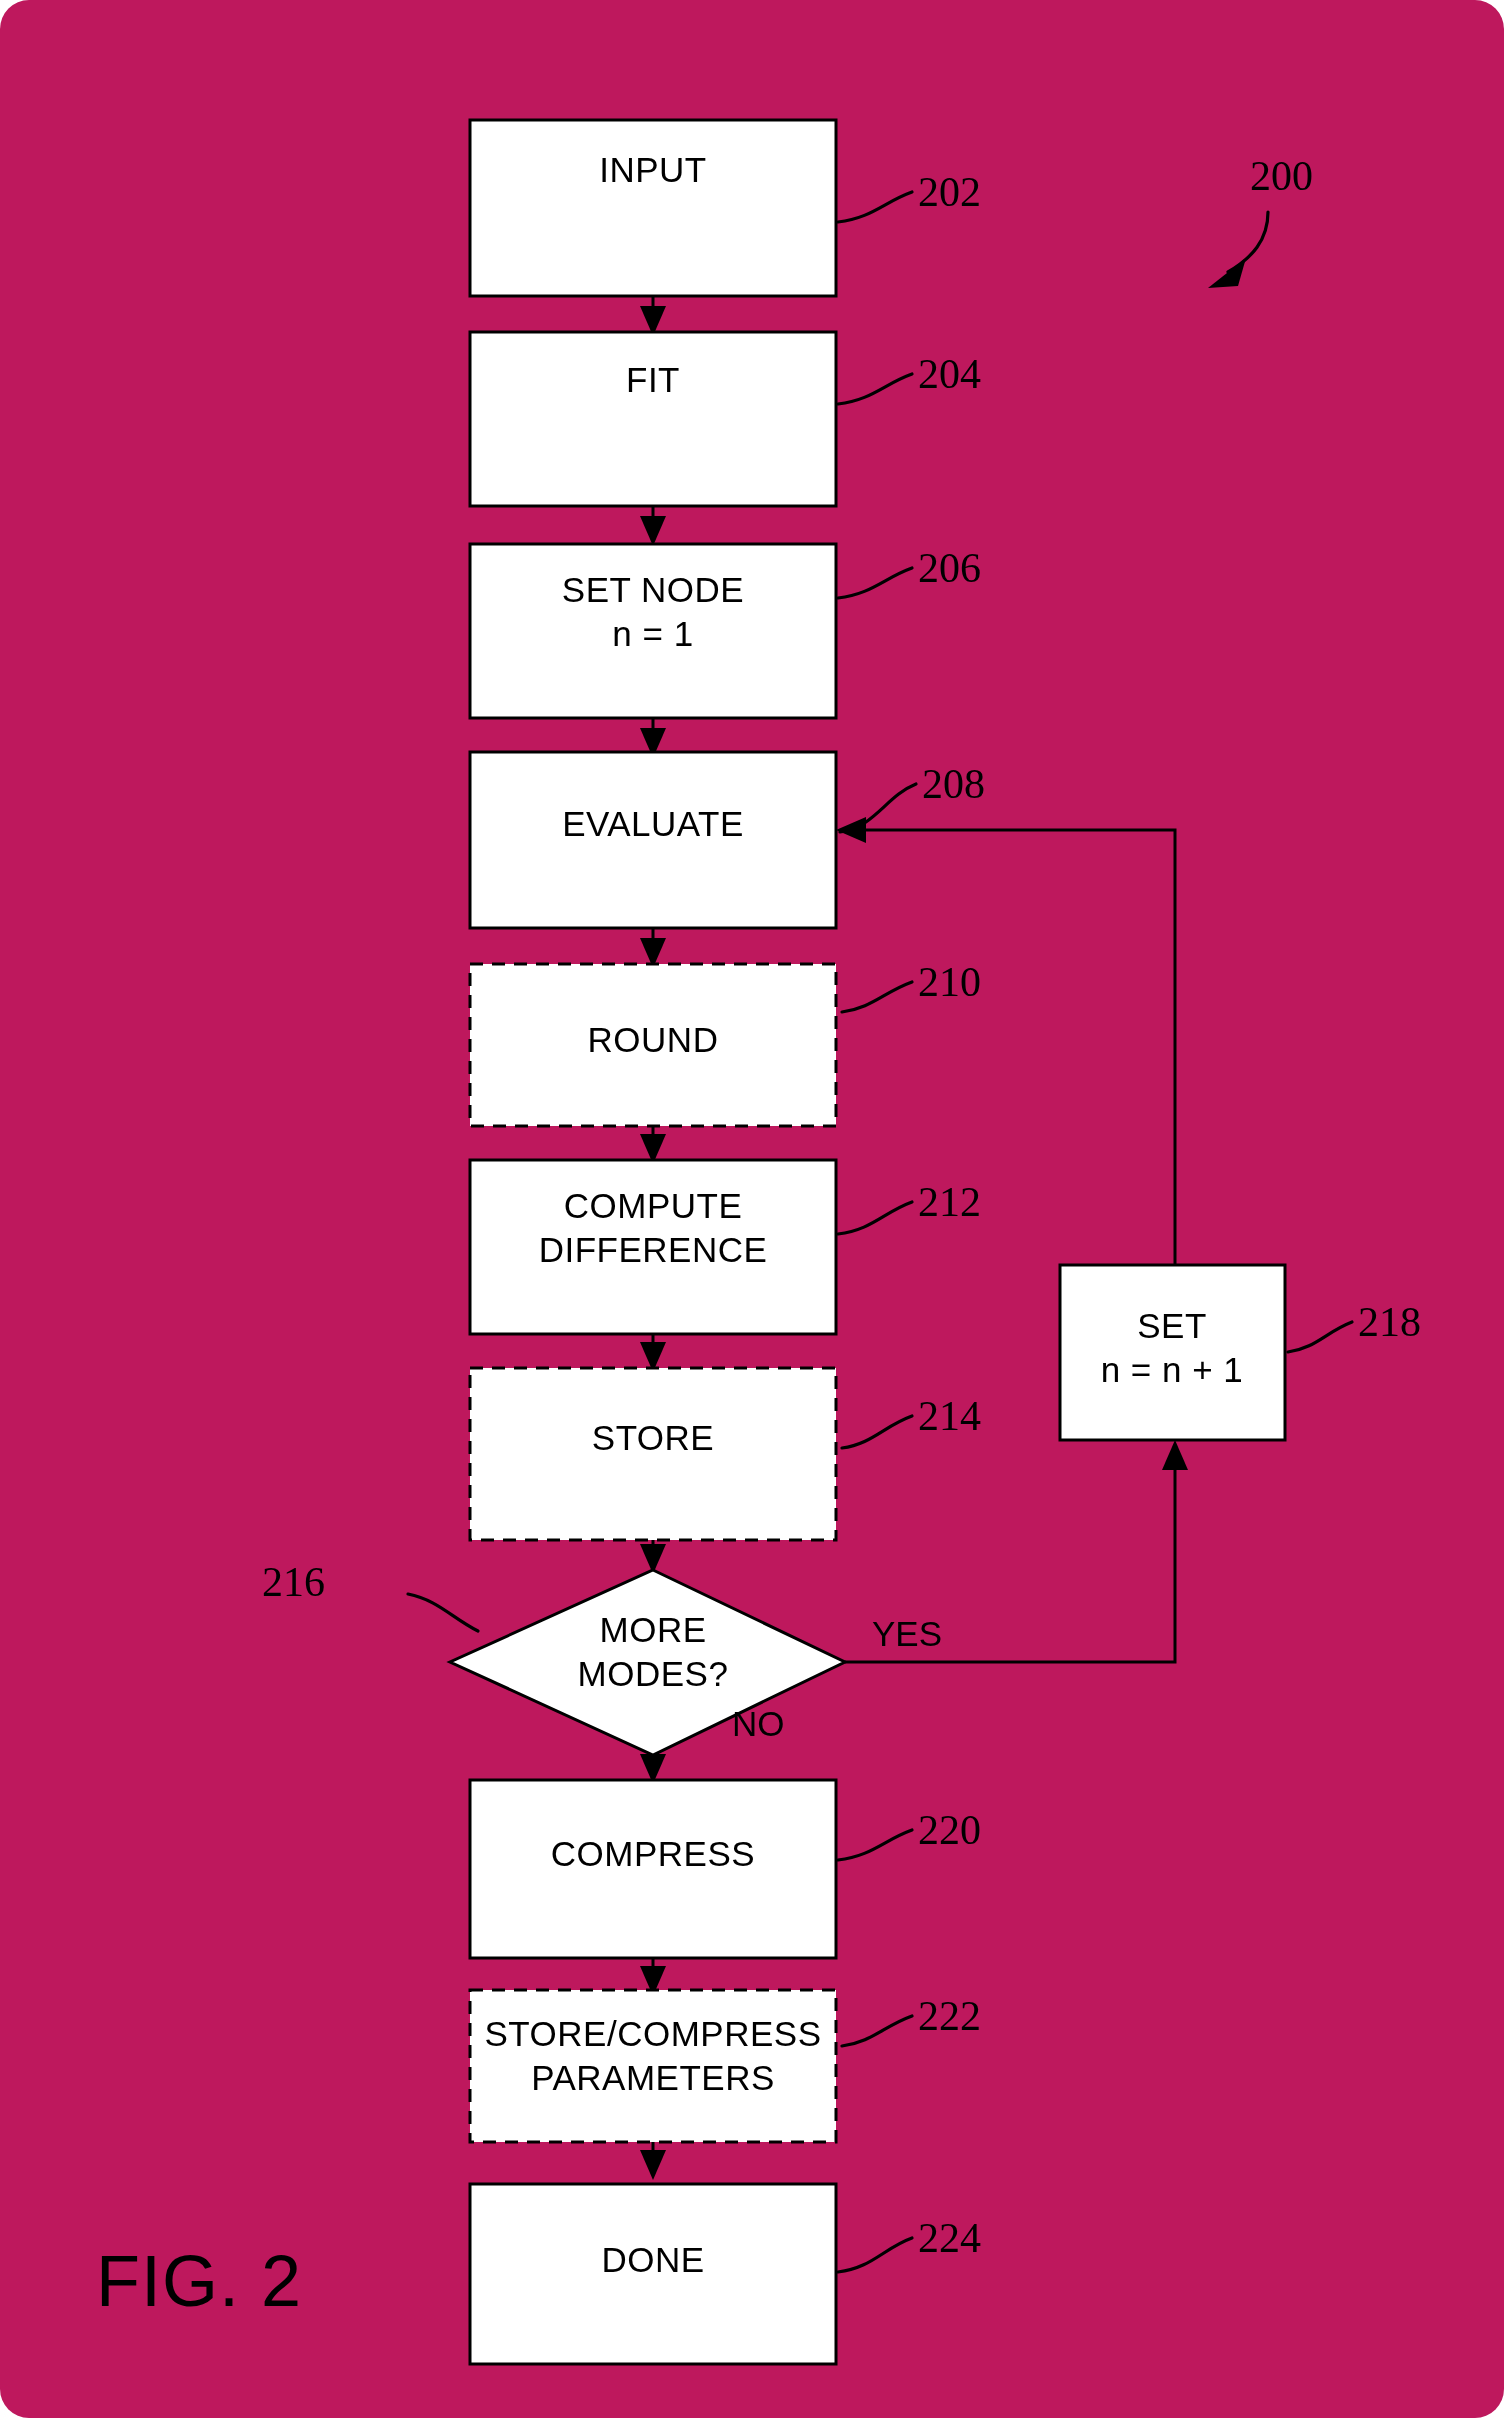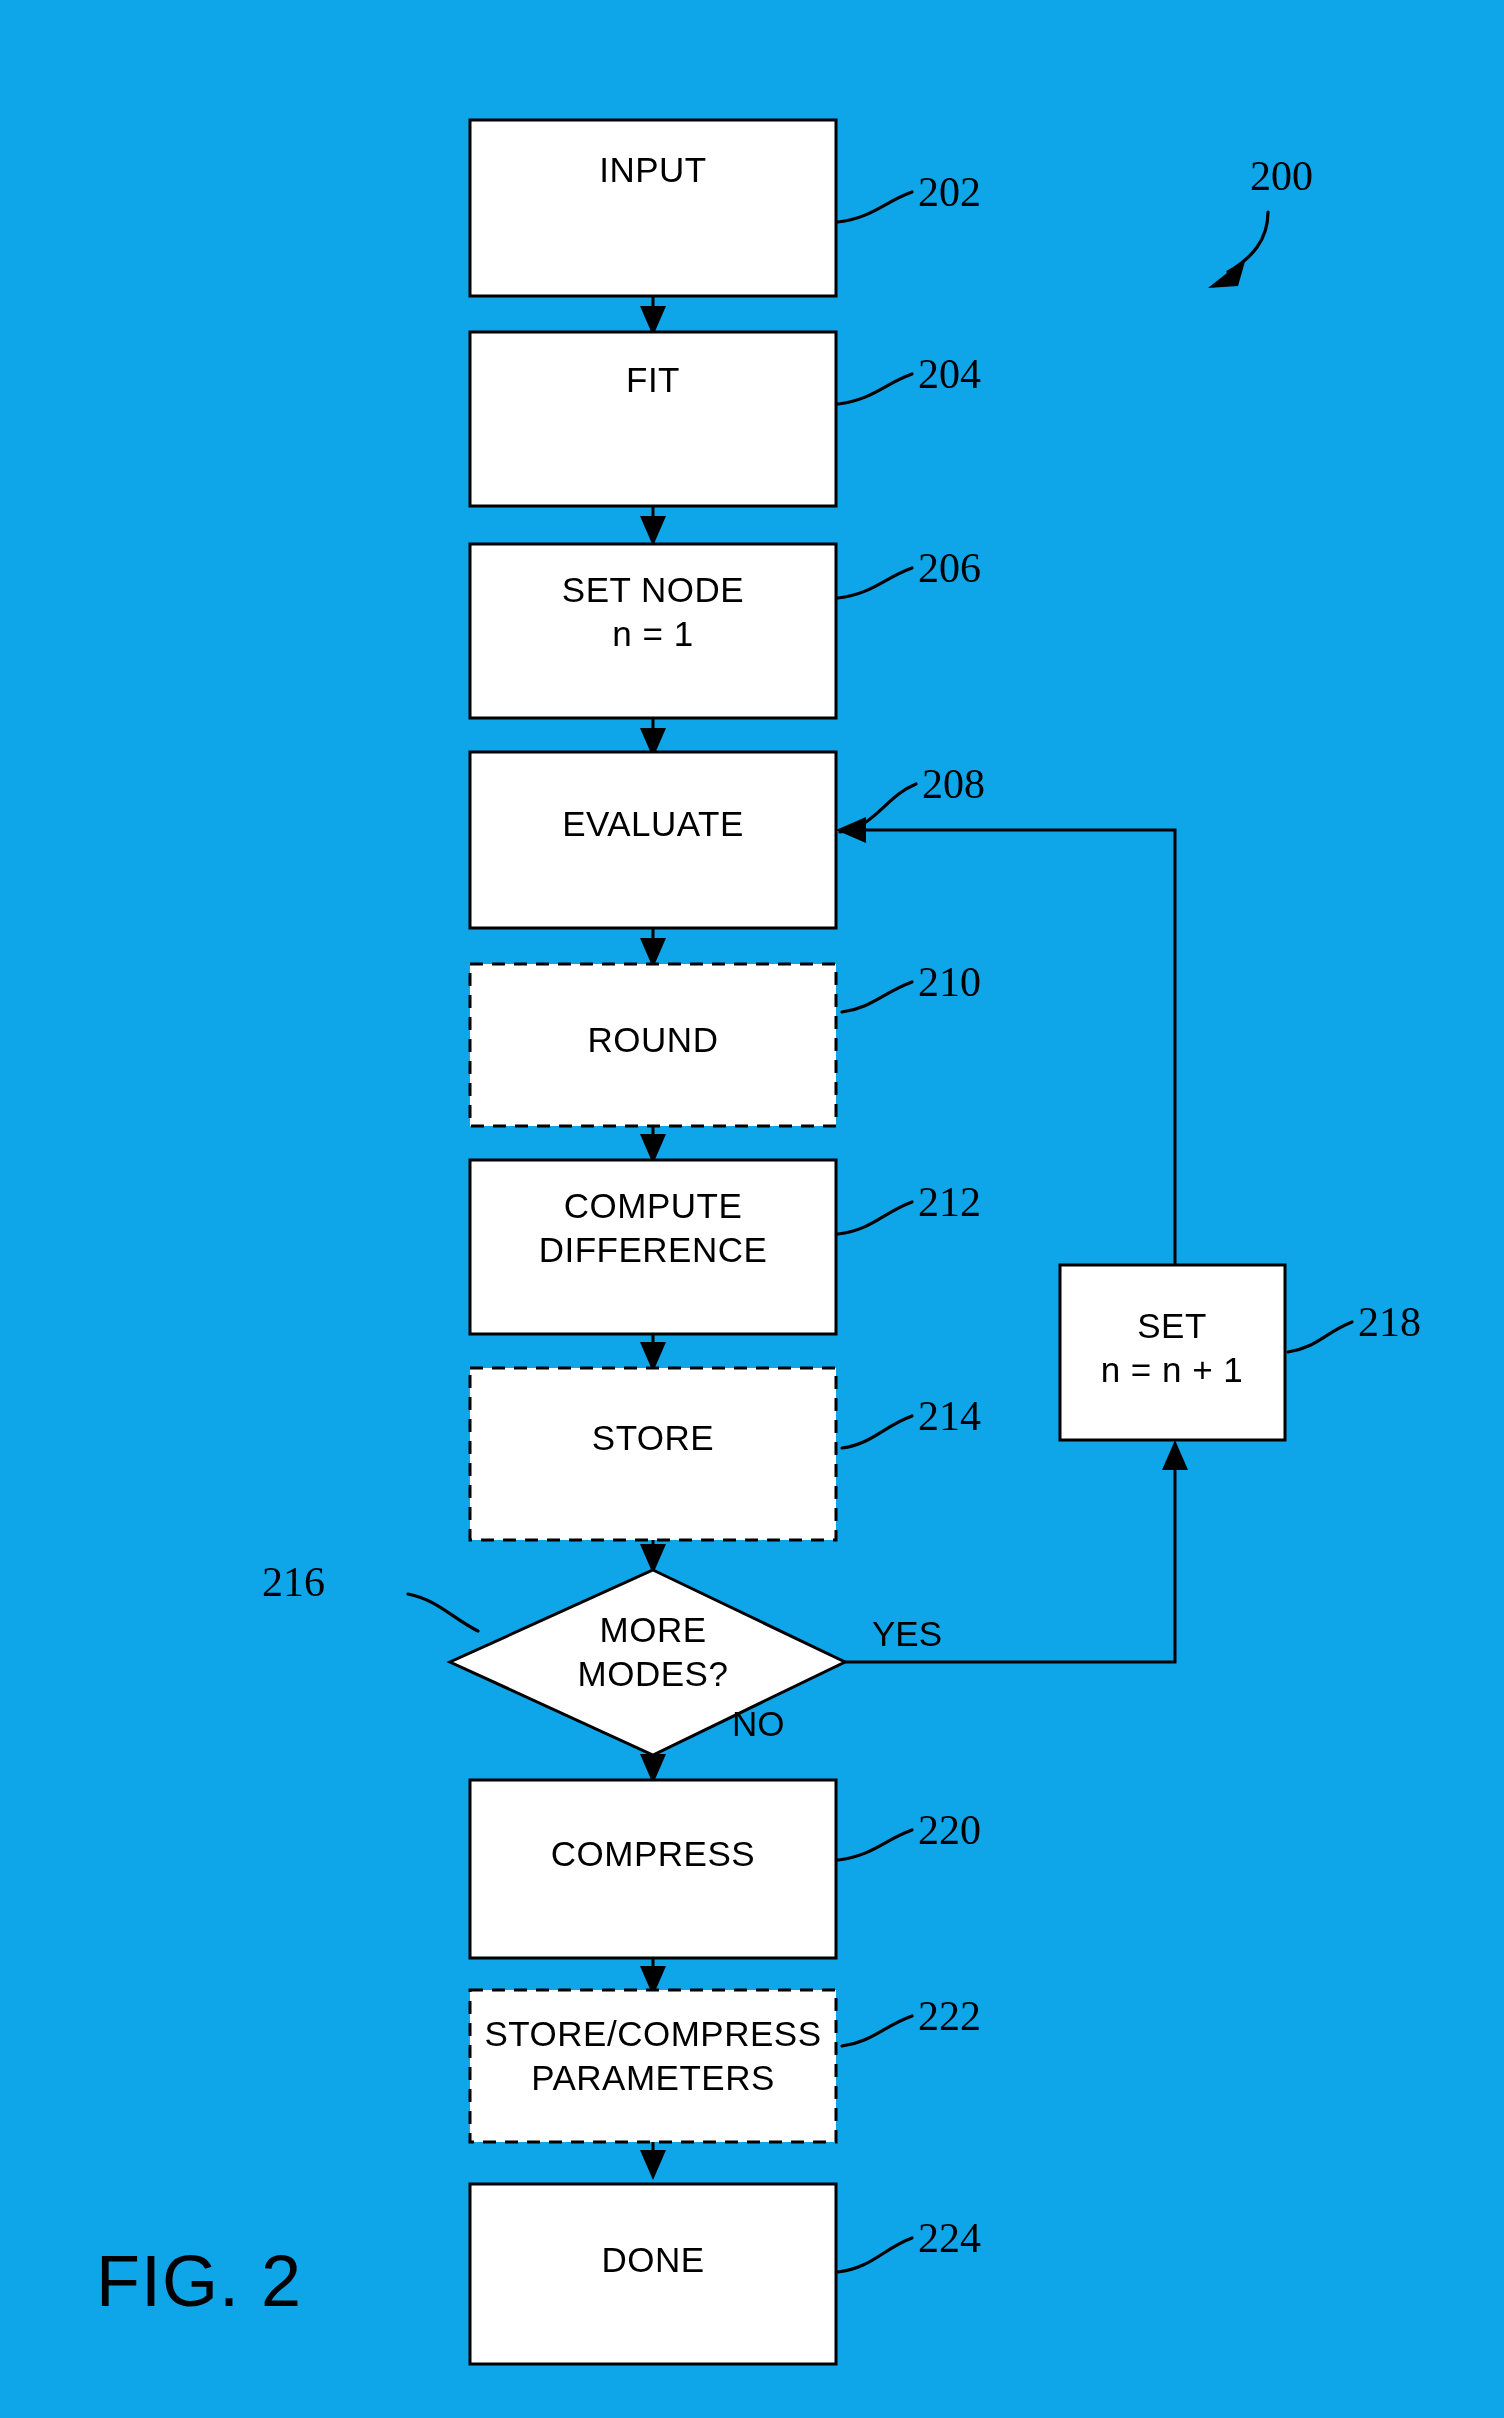--- a/index.html
+++ b/index.html
@@ -4,23 +4,24 @@
 <style>
   html, body {
     margin: 0;
     padding: 0;
     background: #ffffff;
   }
   #page {
     position: relative;
     width: 1504px;
     height: 2418px;
-    background: #0ea5e9;
+    background: #be185d;
     font-family: "Liberation Sans", sans-serif;
     overflow: hidden;
+    border-radius: 29px;
   }
   #flow-svg {
     position: absolute;
     left: 0;
     top: 0;
     width: 1504px;
     height: 2418px;
   }
   .node-box {
     fill: #ffffff;

